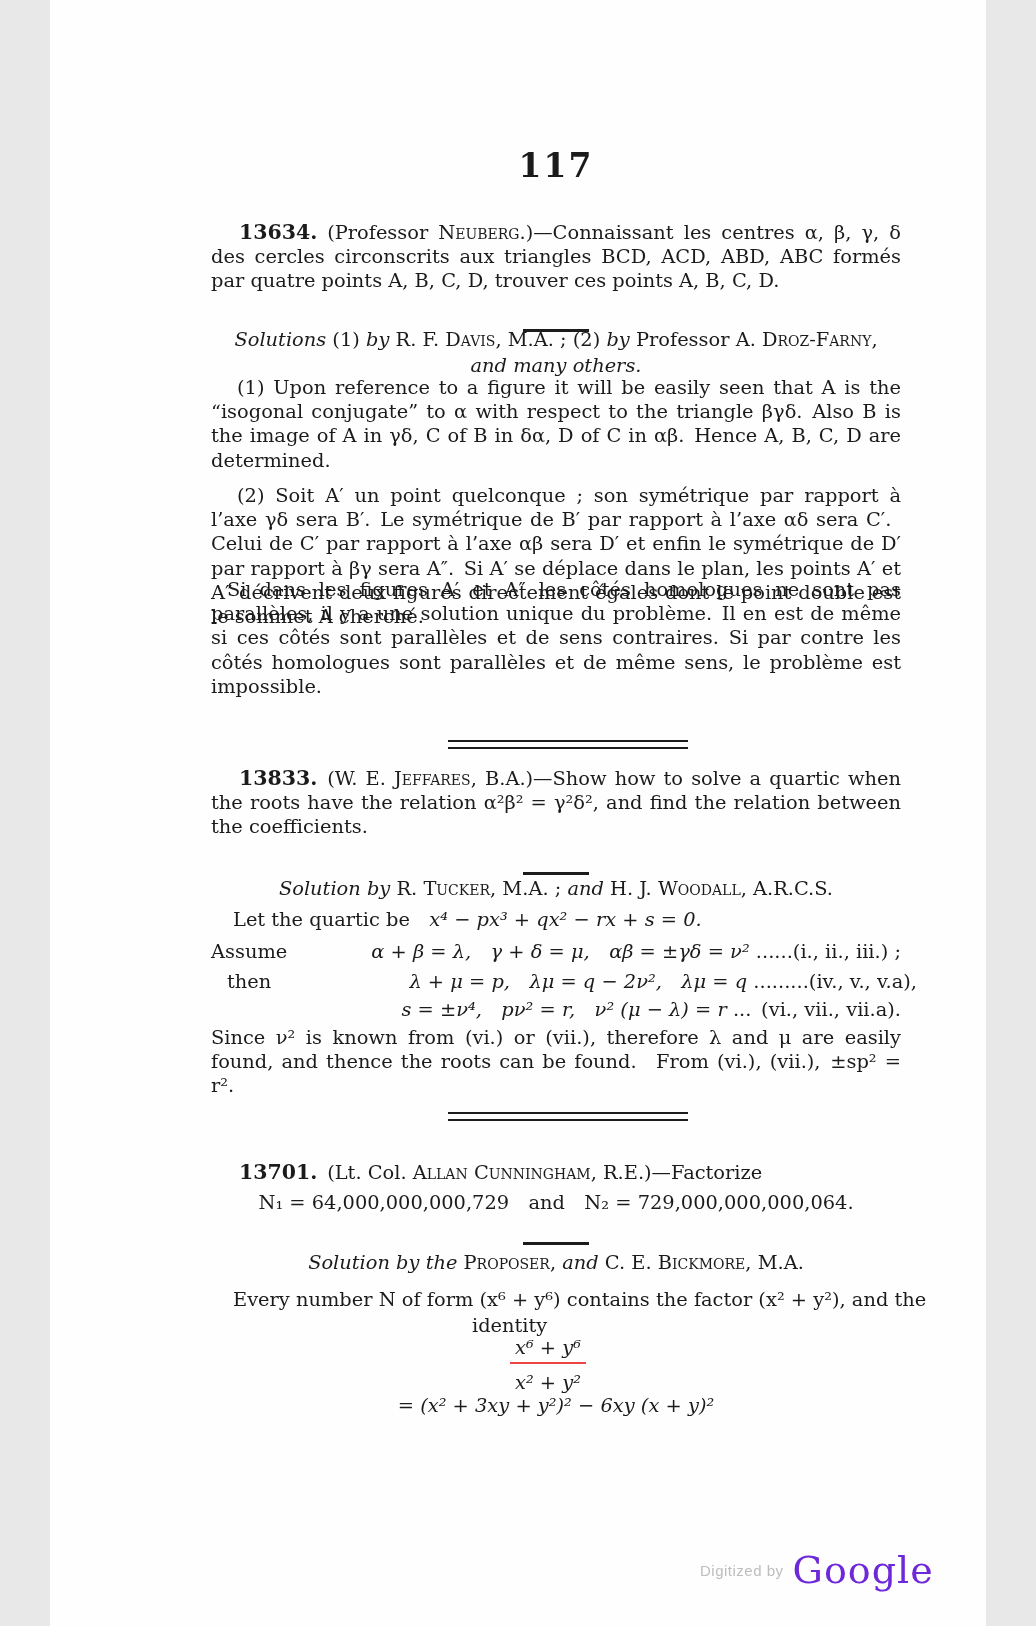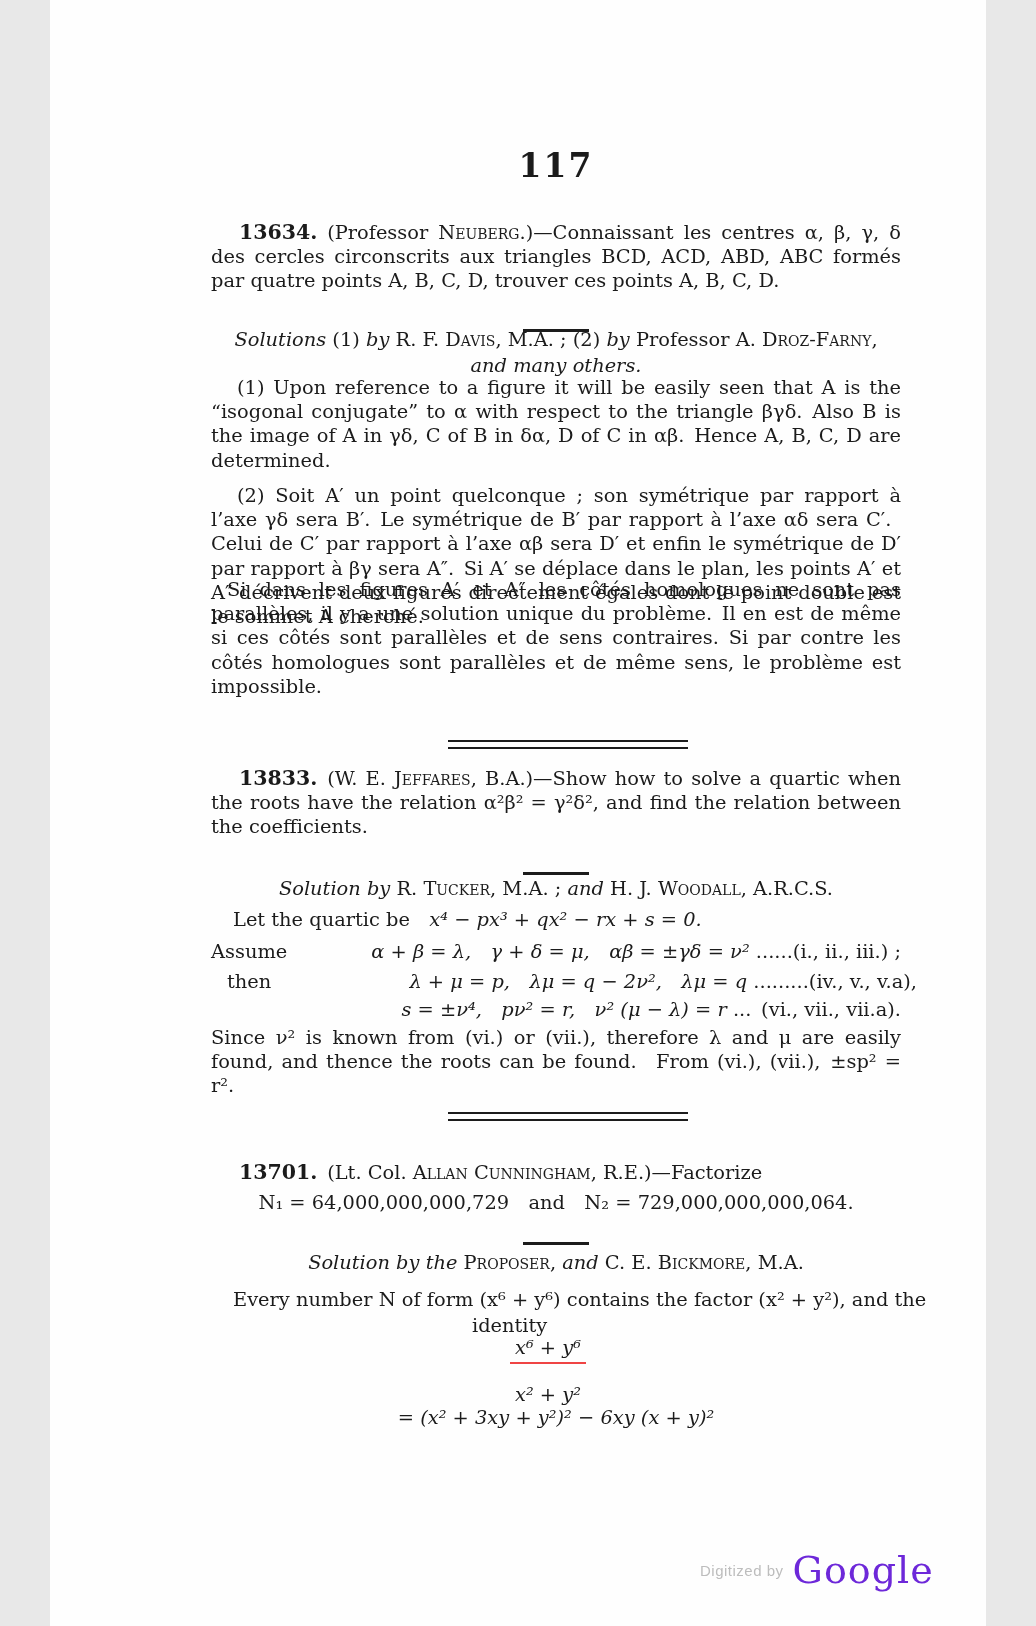--- a/index.html
+++ b/index.html
@@ -52,21 +52,21 @@
   .nowrap { white-space:nowrap; }
   .identity-row {
     display:flex; align-items:center; white-space:nowrap;flex-direction:column;
   }
   .identity-label { width:168px; }
   .frac {
     display:inline-block; text-align:center; font-style:italic;
     margin-right:16px; line-height:22px;
   }
   .frac .top { display:block; border-bottom:2px solid #ef4444; padding:0 5px 3px; }
-  .frac .bot { display:block; padding-top:20px;text-align:center; }
+  .frac .bot { display:block; padding-top:8px;text-align:center; }
   .watermark {
     position:absolute; left:650px; top:1548px;
     display:flex; align-items:center; gap:9px;
   }
   .wm-small {
     font-family:"Liberation Sans", sans-serif;
     font-size:15px; color:#bdbdbd; letter-spacing:0.5px;
   }
   .wm-brand {
     font-family:"DejaVu Serif", serif;

